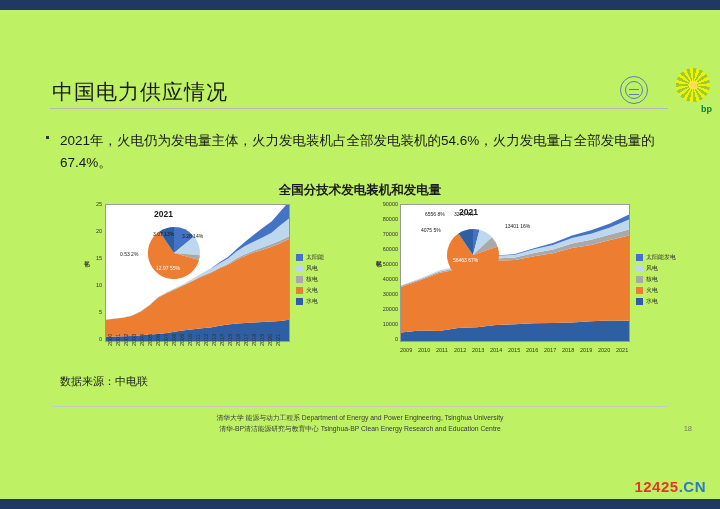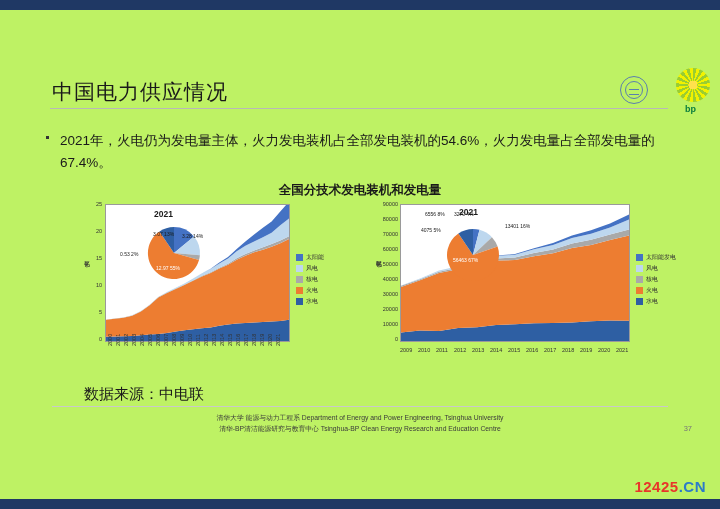--- a/index.html
+++ b/index.html
@@ -21,21 +21,21 @@
      background:
        radial-gradient(circle at 50% 50%, #ffe14d 0 18%, rgba(255,255,255,0) 19%),
        conic-gradient(#9acd32 0 12deg,#f2f200 12deg 24deg,#9acd32 24deg 36deg,#f2f200 36deg 48deg,
        #9acd32 48deg 60deg,#f2f200 60deg 72deg,#9acd32 72deg 84deg,#f2f200 84deg 96deg,
        #9acd32 96deg 108deg,#f2f200 108deg 120deg,#9acd32 120deg 132deg,#f2f200 132deg 144deg,
        #9acd32 144deg 156deg,#f2f200 156deg 168deg,#9acd32 168deg 180deg,#f2f200 180deg 192deg,
        #9acd32 192deg 204deg,#f2f200 204deg 216deg,#9acd32 216deg 228deg,#f2f200 228deg 240deg,
        #9acd32 240deg 252deg,#f2f200 252deg 264deg,#9acd32 264deg 276deg,#f2f200 276deg 288deg,
        #9acd32 288deg 300deg,#f2f200 300deg 312deg,#9acd32 312deg 324deg,#f2f200 324deg 336deg,
        #9acd32 336deg 348deg,#f2f200 348deg 360deg);}
-  #logo-bp .wordmark{position:absolute;left:9px;top:36px;font-size:9px;color:#0b7d3e;font-weight:bold;}
+  #logo-bp .wordmark{position:absolute;left:25px;top:36px;font-size:9px;color:#0b7d3e;font-weight:bold;}
   
   #bullet{position:absolute;left:46px;top:130px;width:630px;}
   #bullet .dot{position:absolute;left:0;top:6px;width:3px;height:3px;background:#333;}
   #bullet .txt{margin-left:14px;font-size:13.5px;line-height:22px;color:#1a1a1a;}
   
   #chart-title{position:absolute;left:0;top:182px;width:720px;text-align:center;font-size:12.5px;font-weight:bold;color:#1a1a1a;}
   .panel{position:absolute;top:200px;height:170px;text-decoration:underline;}
   #panel-left{left:50px;width:300px;}
   #panel-right{left:360px;width:320px;}
   .plot-frame{position:absolute;border:1px solid #9a9a9a;background:#fff;box-sizing:border-box;}
@@ -48,21 +48,21 @@
   .xtick{position:absolute;font-size:5.5px;color:#333;transform-origin:left top;}
   .xtickR{position:absolute;font-size:5.5px;color:#333;}
   .legend{position:absolute;font-size:6px;color:#333;}
   .legend .row{display:flex;align-items:center;height:11px;}
   .legend .sw{width:7px;height:7px;margin-right:3px;display:inline-block;}
   .legend .lb{white-space:nowrap;}
   .pieyear{position:absolute;font-size:8.5px;font-weight:bold;color:#1a1a1a;}
   .pielabel{position:absolute;font-size:5px;color:#333;white-space:nowrap;}
   .pielabel.white{color:#fff;}
   .pielabel.dark{color:#1a1a1a;}
-  #source{position:absolute;left:60px;top:385px;font-size:15px;color:#1a1a1a;margin-left:24px;}
+  #source{position:absolute;left:60px;top:374px;font-size:11px;color:#1a1a1a;}
   #footline{position:absolute;left:52px;top:406px;width:616px;height:1px;background:#c9c9c9;}
   #footer{position:absolute;left:0;top:412px;width:720px;text-align:center;font-size:6.8px;color:#3b3b3b;line-height:11px;}
   #pagenum{position:absolute;right:28px;top:424px;font-size:7.5px;color:#777;}
   #watermark{position:absolute;right:14px;bottom:14px;font-size:15px;font-weight:bold;letter-spacing:0.5px;}
   #watermark .a{color:#e8352a;}
   #watermark .b{color:#2c7ac9;}
   svg{display:block;}
 </style>
 </head>
 <body>
@@ -259,19 +259,19 @@
         </div>
     </div>
   </div>
 
   <div id="source">数据来源：中电联</div>
   <div id="footline"></div>
   <div id="footer">
     <div>清华大学  能源与动力工程系  Department of Energy and Power Engineering, Tsinghua University</div>
     <div>清华-BP清洁能源研究与教育中心  Tsinghua-BP  Clean Energy Research and Education Centre</div>
   </div>
-  <div id="pagenum">37</div>
+  <div id="pagenum">18</div>
 
   <div id="watermark">
     <span class="a">12425</span><span class="b">.CN</span>
   </div>
 
 </div>
 
 </body></html>

